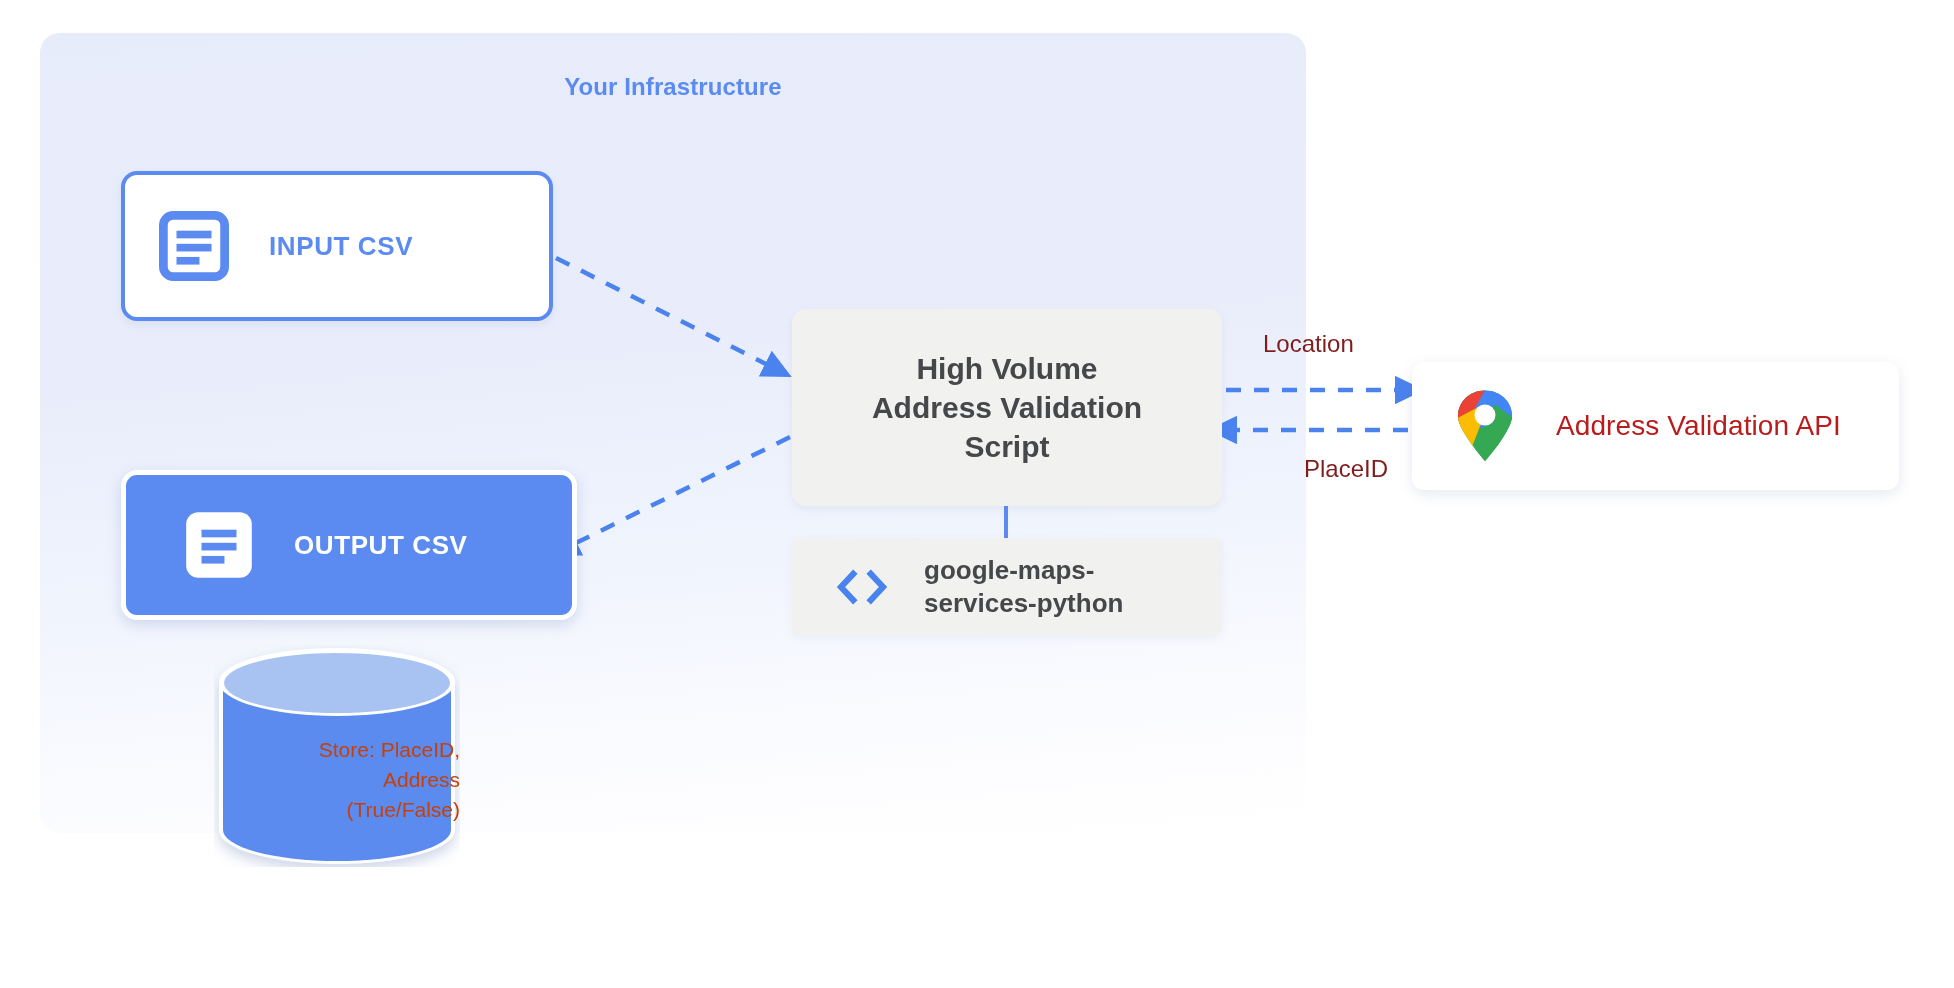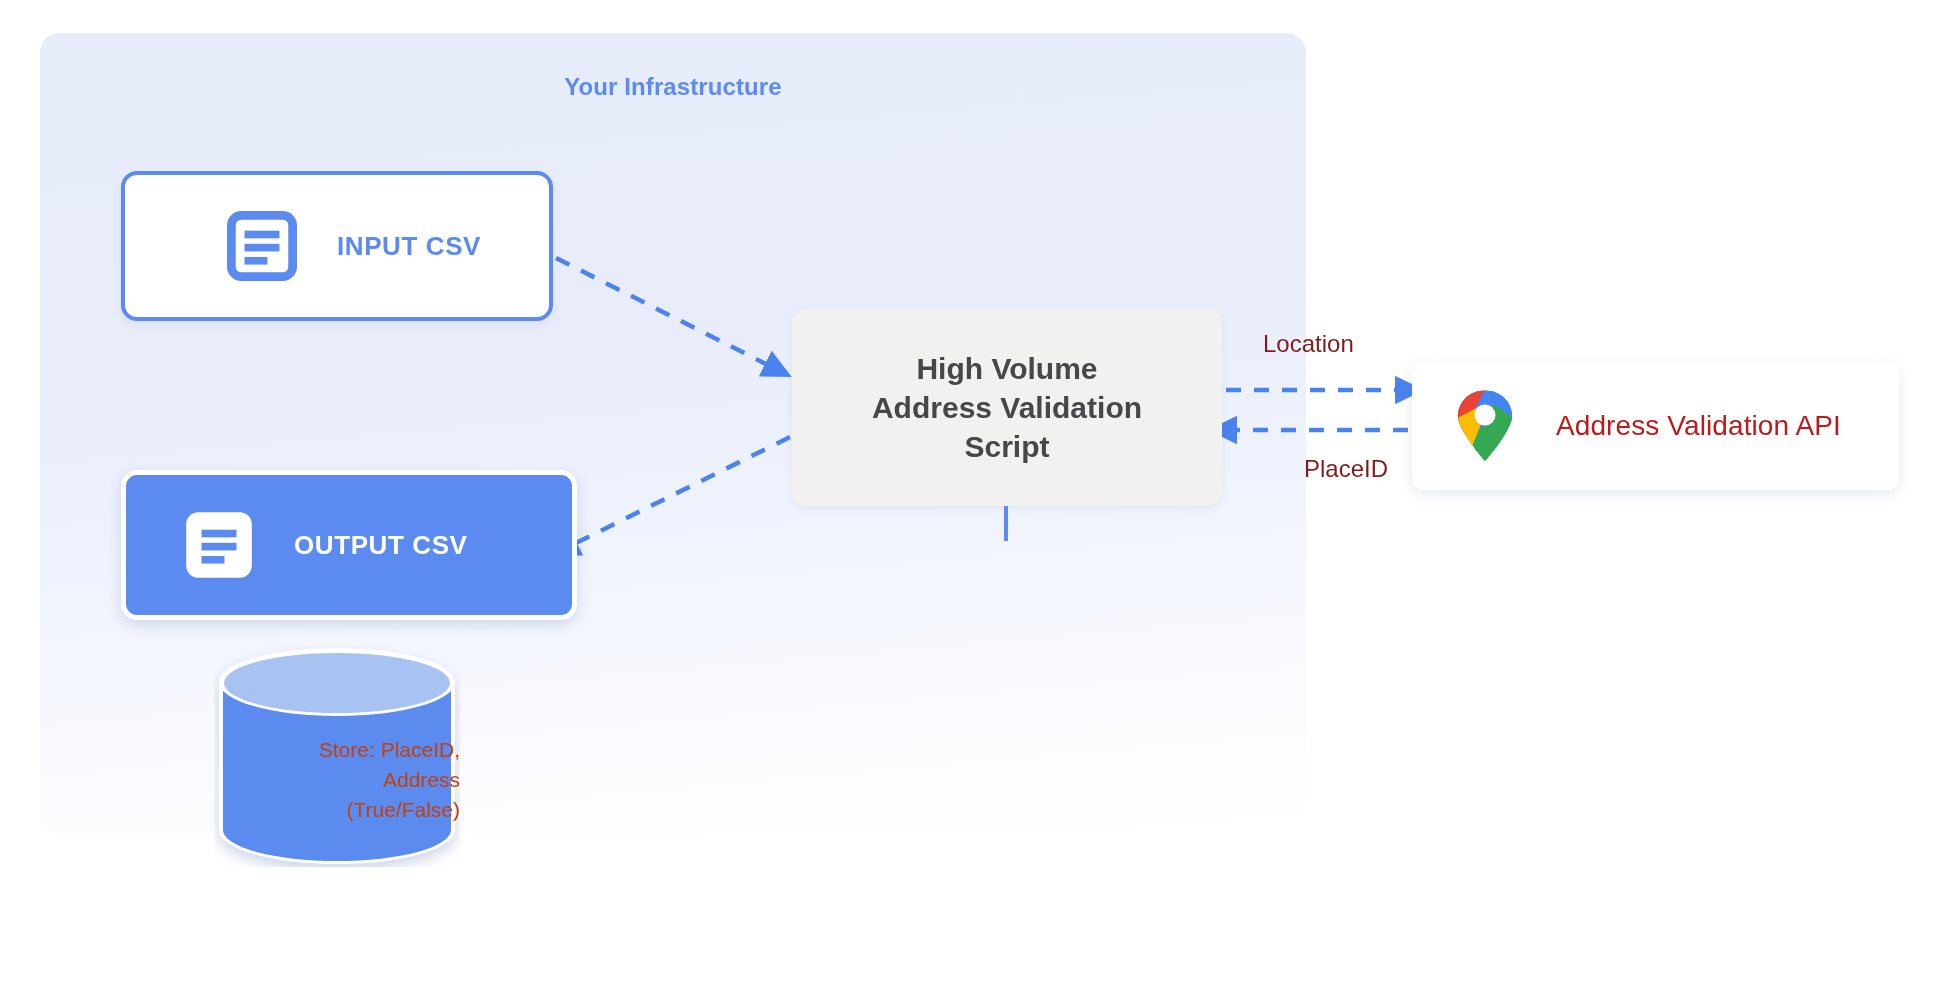--- a/index.html
+++ b/index.html
@@ -60,21 +60,20 @@
   #input-csv {
     left: 121px;
     top: 171px;
     width: 432px;
     height: 150px;
     background: #ffffff;
     border: 4px solid #5b8bf0;
     border-radius: 16px;
     box-shadow: 0 4px 10px rgba(90,120,190,0.10);
     padding-left: 34px;
-    justify-content: center;
   }
   #output-csv {
     left: 121px;
     top: 470px;
     width: 456px;
     height: 150px;
     background: #5b8bf0;
     border: 5px solid #ffffff;
     border-radius: 16px;
     box-shadow: 0 5px 14px rgba(80,110,180,0.22);
@@ -267,20 +266,30 @@
   </div>
 
   <div class="card" id="script-box">
     <span class="script-text">High Volume
 Address Validation
 Script</span>
   </div>
 
   <div id="script-connector"></div>
 
+  <div class="card" id="library-box">
+    <span>
+      <svg class="code-icon" viewBox="0 0 64 50" xmlns="http://www.w3.org/2000/svg">
+        <path d="M22 10 L8 25 L22 40" fill="none" stroke="#4a82ee" stroke-width="7" stroke-linecap="square" stroke-linejoin="miter"></path>
+        <path d="M42 10 L56 25 L42 40" fill="none" stroke="#4a82ee" stroke-width="7" stroke-linecap="square" stroke-linejoin="miter"></path>
+      </svg>
+    </span>
+    <span class="lib-text">google-maps-
+services-python</span>
+  </div>
 
   <div class="card" id="api-box">
     <span>
       <svg class="pin-icon" viewBox="0 0 62 72" xmlns="http://www.w3.org/2000/svg">
         <defs>
           <clipPath id="pinClip">
             <path d="M31 71 C31 71 58 41 58 26 C58 11.6 46.1 0.5 31 0.5
                      C15.9 0.5 4 11.6 4 26 C4 41 31 71 31 71 Z"></path>
           </clipPath>
         </defs>

